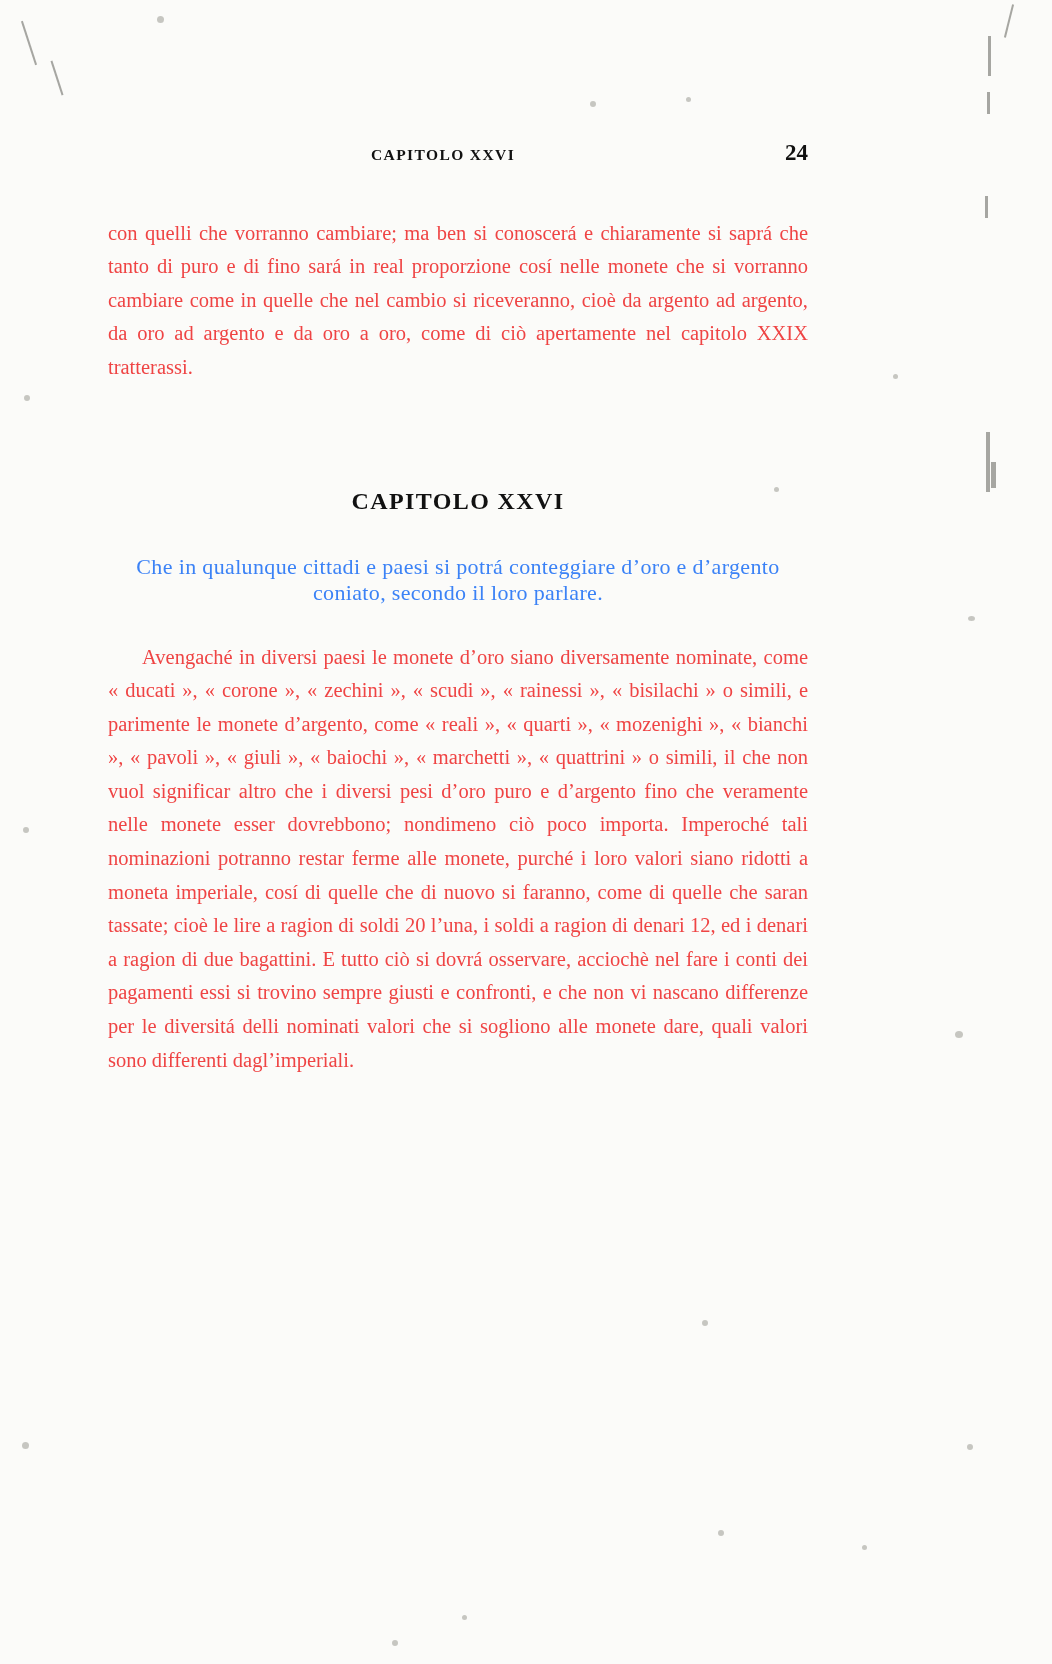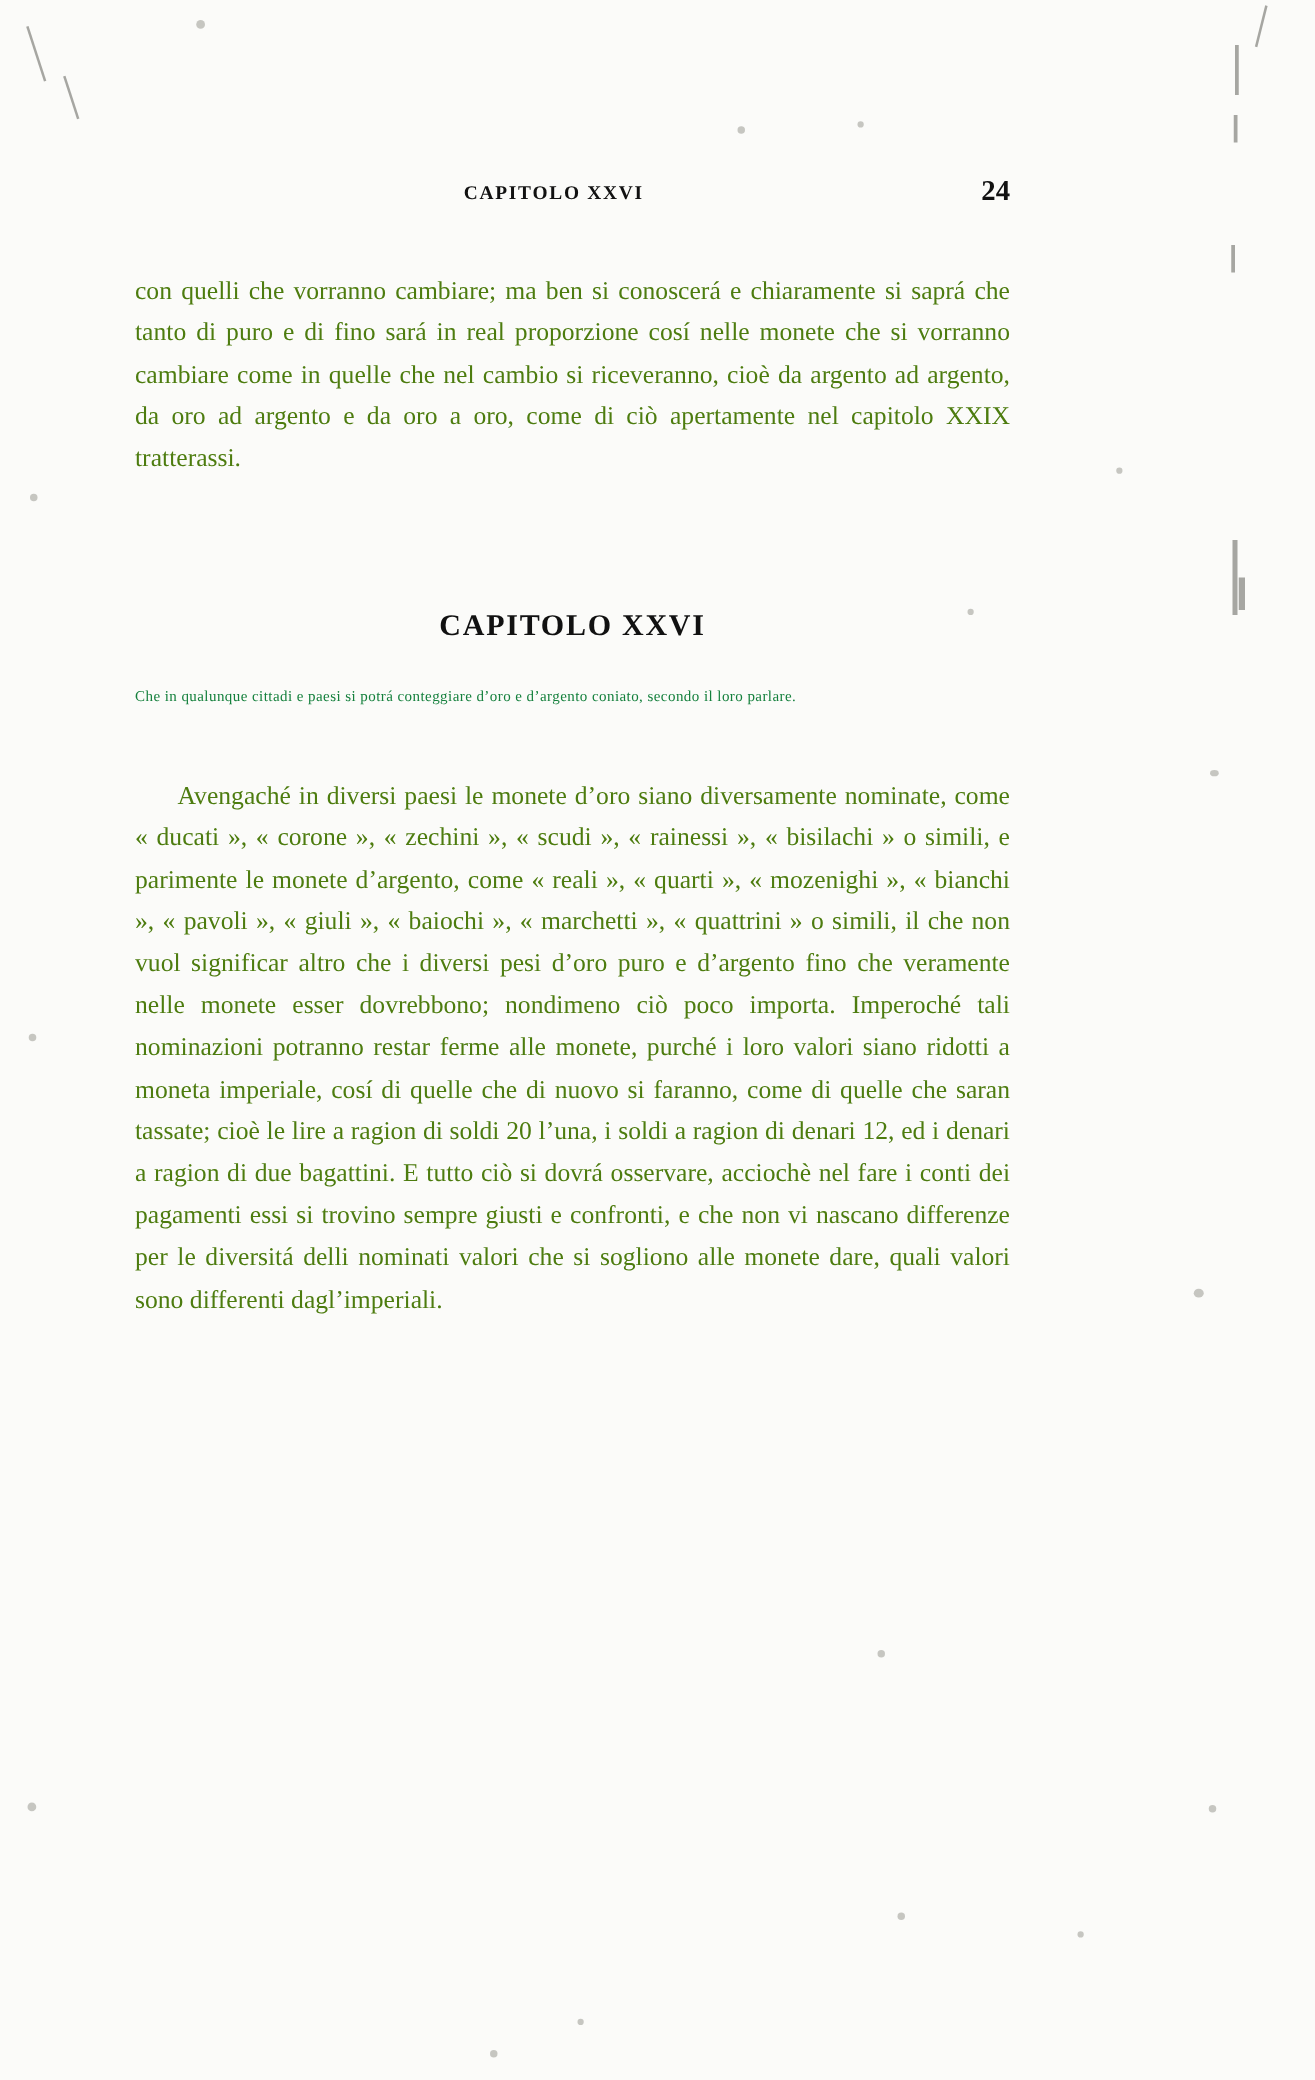--- a/index.html
+++ b/index.html
@@ -61,21 +61,21 @@
     font-size: 23px;
     font-weight: 700;
     color: #111;
   }
 
   .para {
     font-size: 20.5px;
     line-height: 33.6px;
     text-align: justify;
     text-justify: inter-word;
-    color: #4d7c0f;
+    color: #ef4444;
   }
 
   .para-top {
     position: absolute;
     left: 108px;
     top: 196px;
     width: 700px;
   }
 
   .chapter-title {
@@ -87,31 +87,31 @@
     font-size: 24px;
     letter-spacing: 1.4px;
     color: #111;
   }
 
   .chapter-sub {
     position: absolute;
     left: 108px;
     top: 532px;
     width: 700px;
-    text-align: left;
-    font-size: 12px;
+    text-align: center;
+    font-size: 22px;
     line-height: 26px;
     letter-spacing: .35px;
-    color: #15803d;
+    color: #3b82f6;
   }
 
   .para-body {
     position: absolute;
     left: 108px;
-    top: 600px;
+    top: 620px;
     width: 700px;
   }
   .para-body .first-line-indent {
     display: inline-block;
     width: 34px;
   }
 </style>
 </head>
 <body>
 

